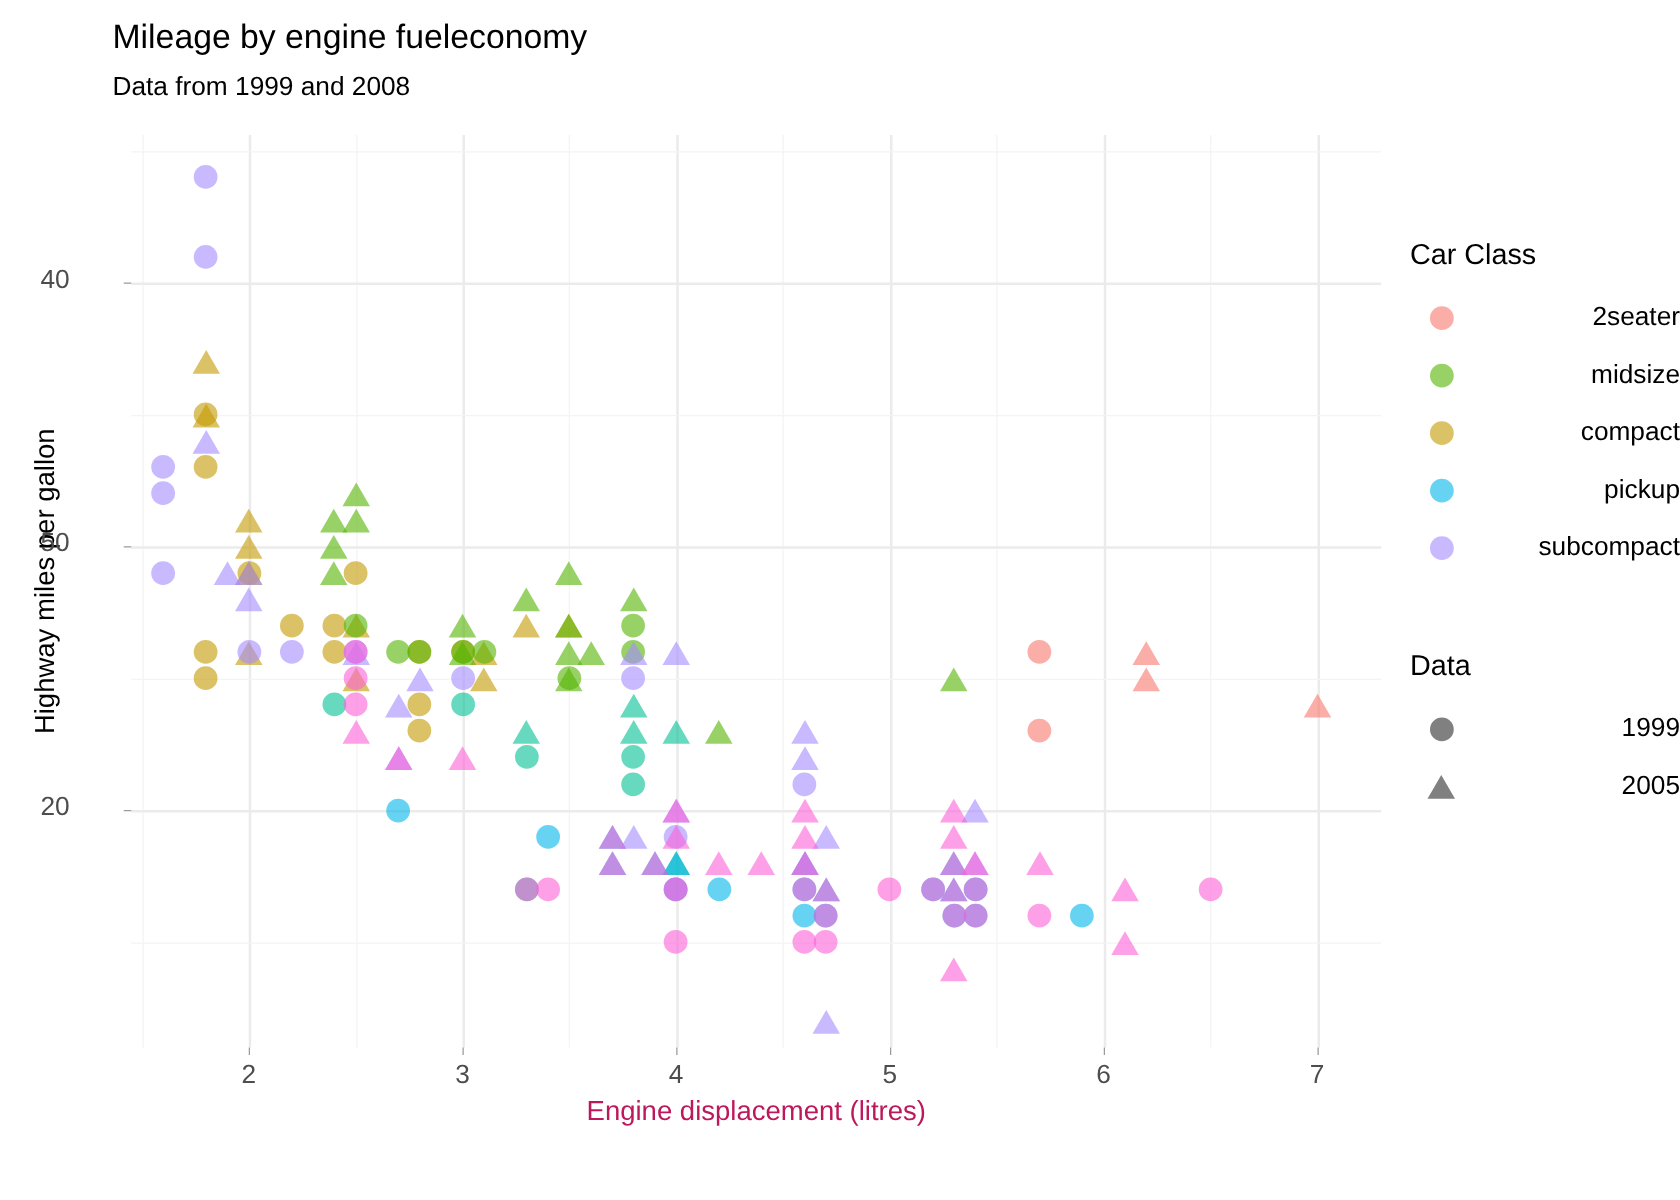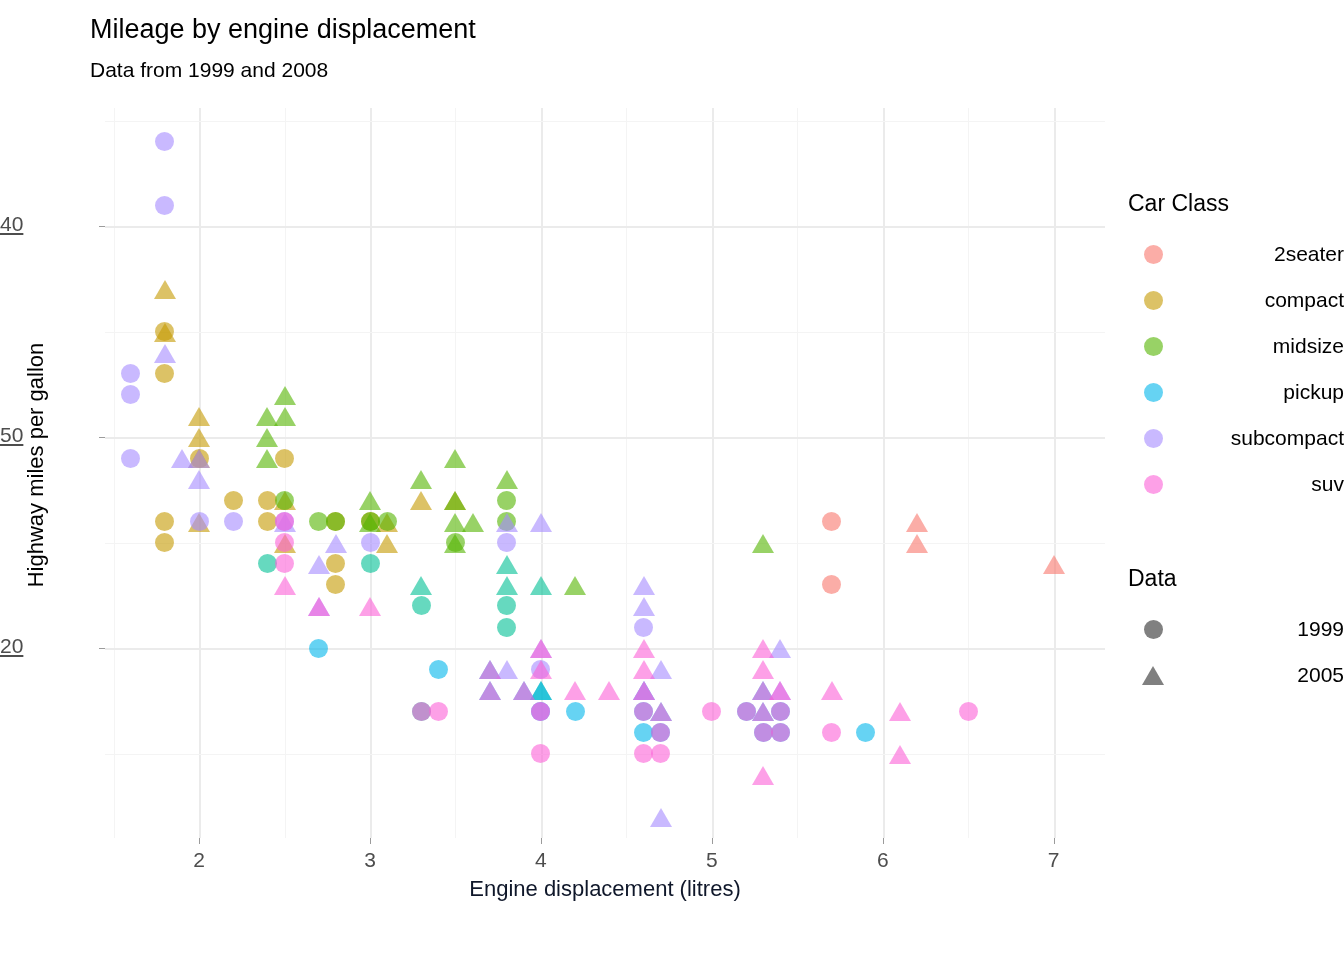--- a/index.html
+++ b/index.html
@@ -23,21 +23,21 @@
     font-size:21px;color:#000000;white-space:nowrap;
   }
   #caption{
     position:absolute;right:252px;top:918px;
     font-size:19px;color:#000000;white-space:nowrap;
   }
 
   
   #xlab{
     position:absolute;left:105px;top:876px;width:1000px;
-    text-align:center;font-size:22px;color:#0f172a;
+    text-align:center;font-size:22px;color:#be185d;
   }
   #ylab{
     position:absolute;left:0px;top:0px;
     width:740px;height:26px;
     transform:translate(-334px,452px) rotate(-90deg);
     transform-origin:center center;
     text-align:center;font-size:22px;color:#000000;
   }
 
   
@@ -53,22 +53,22 @@
   .gl.minor-h{height:1px;left:0;width:100%;background:#f4f4f4;}
 
   
   .xtick{position:absolute;top:838px;width:1px;height:6px;background:#9b9b9b;}
   .xticklab{
     position:absolute;top:848px;font-size:21px;color:#4d4d4d;
     width:60px;margin-left:-30px;text-align:center;
   }
   .ytick{position:absolute;left:99px;width:6px;height:1px;background:#9b9b9b;}
   .yticklab{
-    position:absolute;left:0px;width:88px;text-align:left;
-    font-size:21px;color:#4d4d4d;margin-top:-14px;text-decoration:underline;
+    position:absolute;left:0px;width:88px;text-align:center;
+    font-size:21px;color:#4d4d4d;margin-top:-14px;
   }
 
   
   .pt{position:absolute;pointer-events:none;}
   .pt.circle{
     border-radius:50%;
     width:19px;height:19px;margin-left:-9.5px;margin-top:-9.5px;
   }
   .pt.tri{
     width:0;height:0;
@@ -98,21 +98,21 @@
   .legend-label{
     font-size:21px;color:#000000;white-space:nowrap;margin-left:12px;
   }
   #legend-year{margin-top:58px;}
 </style>
 </head>
 <body>
 
 <div id="stage">
 
-  <div id="title">Mileage by engine displacement</div>
+  <div id="title">Mileage by engine fueleconomy</div>
   <div id="subtitle">Data from 1999 and 2008</div>
 
   <div id="ylab">Highway miles per gallon</div>
   <div id="xlab">Engine displacement (litres)</div>
 
   <div id="panel">
     <div id="grid-layer">
         <div class="gl minor-v" style="left: 8.5px;"></div>
         <div class="gl minor-v" style="left: 179.5px;"></div>
         <div class="gl minor-v" style="left: 350.4px;"></div>
@@ -322,47 +322,41 @@
       <div class="legend-title">Car Class</div>
       <div id="legend-class-rows">
           <div class="legend-row">
             <span class="legend-key">
               <span class="key-circle" style="background: rgba(248, 118, 109, 0.6);"></span>
             </span>
             <span class="legend-label">2seater</span>
           </div>
           <div class="legend-row">
             <span class="legend-key">
+              <span class="key-circle" style="background: rgba(83, 180, 0, 0.6);"></span>
+            </span>
+            <span class="legend-label">midsize</span>
+          </div>
+          <div class="legend-row">
+            <span class="legend-key">
               <span class="key-circle" style="background: rgba(196, 154, 0, 0.6);"></span>
             </span>
             <span class="legend-label">compact</span>
           </div>
           <div class="legend-row">
             <span class="legend-key">
-              <span class="key-circle" style="background: rgba(83, 180, 0, 0.6);"></span>
-            </span>
-            <span class="legend-label">midsize</span>
-          </div>
-          <div class="legend-row">
-            <span class="legend-key">
               <span class="key-circle" style="background: rgba(0, 182, 235, 0.6);"></span>
             </span>
             <span class="legend-label">pickup</span>
           </div>
           <div class="legend-row">
             <span class="legend-key">
               <span class="key-circle" style="background: rgba(165, 138, 255, 0.6);"></span>
             </span>
             <span class="legend-label">subcompact</span>
-          </div>
-          <div class="legend-row">
-            <span class="legend-key">
-              <span class="key-circle" style="background: rgba(251, 97, 215, 0.6);"></span>
-            </span>
-            <span class="legend-label">suv</span>
           </div>
         </div>
     </div>
     <div id="legend-year">
       <div class="legend-title">Data</div>
       <div id="legend-year-rows">
           <div class="legend-row">
             <span class="legend-key">
               <span class="key-circle" style="background: rgb(128, 128, 128);"></span>
             </span>

